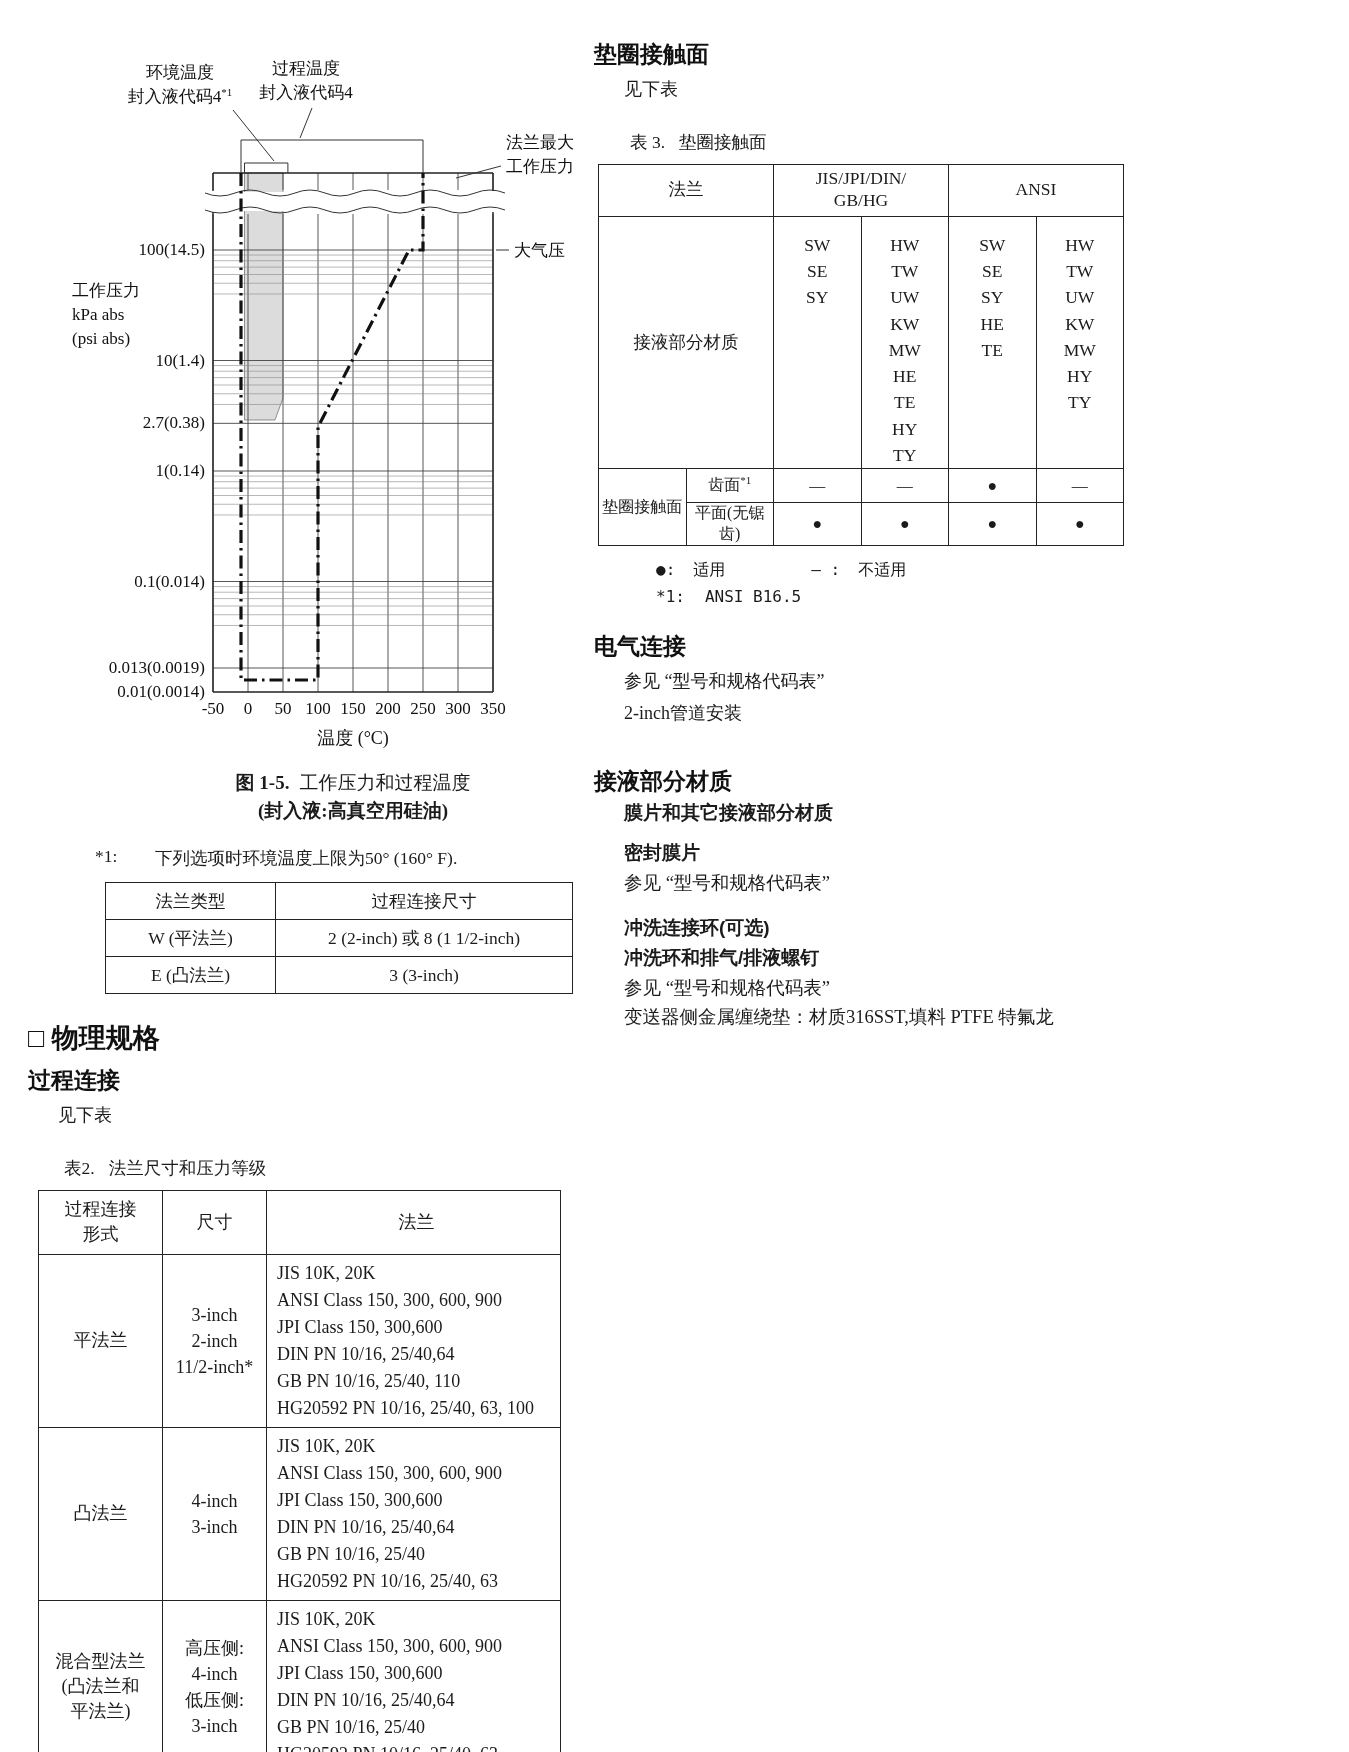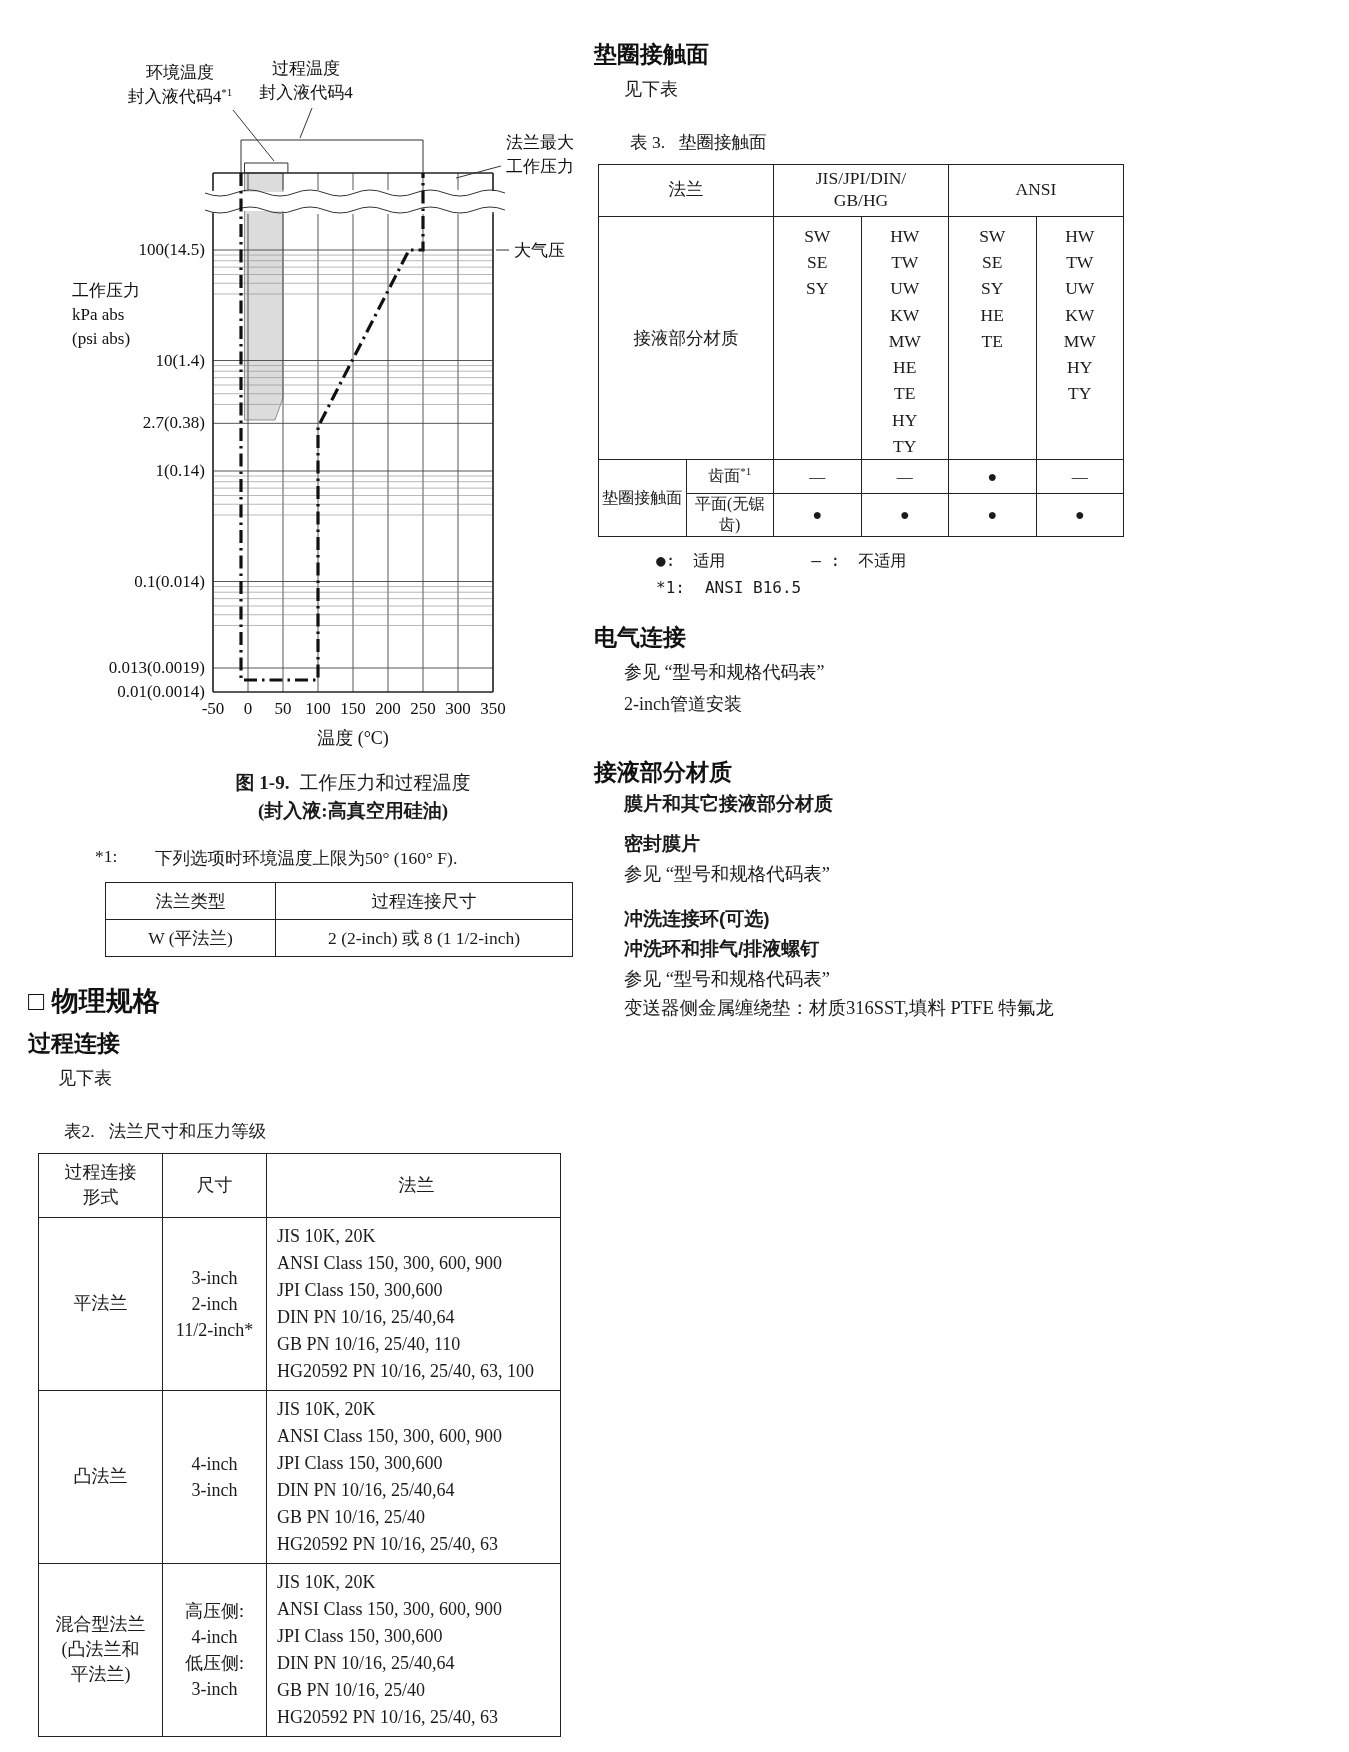--- a/index.html
+++ b/index.html
@@ -39,21 +39,21 @@
   .t2 .c2{width:104px;text-align:center;line-height:1.45}
   .t2 .c3{width:294px;text-align:left;padding:5px 4px 5px 10px;line-height:1.5}
 
   
   .t3{margin-left:4px;margin-top:10px;width:526px}
   .t3 th{text-align:center;font-size:17.5px;height:52px;line-height:1.25}
   .t3 td{text-align:center;font-size:17.5px}
   .t3 .a1{width:120px}
   .t3 .a2{width:146px}
   .t3 .dc{width:65px}
-  .t3 .mat{vertical-align:top;padding-top:6px;line-height:1.5}
+  .t3 .mat{vertical-align:top;padding-top:15px;line-height:1.5}
   .t3 .mark-row td{height:34px;font-size:16px}
   sup.s{vertical-align:super;font-size:11px}
 
   .legend{margin-left:62px;margin-top:14px;font-family:"DejaVu Sans Mono",monospace;font-size:16px;display:flex;align-items:baseline}
   .legend .gap-s{width:18px}
   .legend .gap-l{width:86px}
   .legend2{margin-left:62px;margin-top:6px;font-family:"DejaVu Sans Mono",monospace;font-size:16px;display:flex}
   .legend2 .gap-s{width:20px}
 
   .bold-item{font-family:"Liberation Sans",sans-serif;font-weight:700;font-size:19px;padding-left:30px;margin-top:4px}
@@ -166,38 +166,42 @@
         <text x="430" y="684" font-size="17" font-family="&quot;Liberation Serif&quot;,serif" fill="#111" text-anchor="middle">300</text>
         <text x="465" y="684" font-size="17" font-family="&quot;Liberation Serif&quot;,serif" fill="#111" text-anchor="middle">350</text>
         <text x="44" y="266" font-size="17" font-family="&quot;Liberation Serif&quot;,serif" fill="#111">工作压力</text>
         <text x="44" y="290" font-size="17" font-family="&quot;Liberation Serif&quot;,serif" fill="#111">kPa abs</text>
         <text x="44" y="314" font-size="17" font-family="&quot;Liberation Serif&quot;,serif" fill="#111">(psi abs)</text>
         <text x="325" y="714" font-size="18" font-family="&quot;Liberation Serif&quot;,serif" fill="#111" text-anchor="middle">温度 (°C)</text>
       </g>
     </svg>
 
   <div class="fig-cap">
-    <span class="pfx">图 1-9.</span><span>工作压力和过程温度</span>
+    <span class="pfx">图 1-5.</span><span>工作压力和过程温度</span>
   </div>
   <div class="fig-cap2">(封入液:高真空用硅油)</div>
 
   <div class="fig-fn">
     <span class="lbl">*1:</span>
     <span>下列选项时环境温度上限为50° (160° F).</span>
   </div>
 
   <table class="t1">
     <tbody>
         <tr>
       <th class="c1">法兰类型</th>
       <th>过程连接尺寸</th>
     </tr>
     <tr>
       <td class="c1">W (平法兰)</td>
       <td>2 (2-inch) 或 8 (1 1/2-inch)</td>
+    </tr>
+    <tr>
+      <td class="c1">E (凸法兰)</td>
+      <td>3 (3-inch)</td>
     </tr>
   </tbody>
     </table>
 
   <div class="big-h">
     <span>□</span>
     <span>物理规格</span>
   </div>
   <div class="sec-h" style="margin-top:10px">过程连接</div>
   <div class="indent1">见下表</div>

